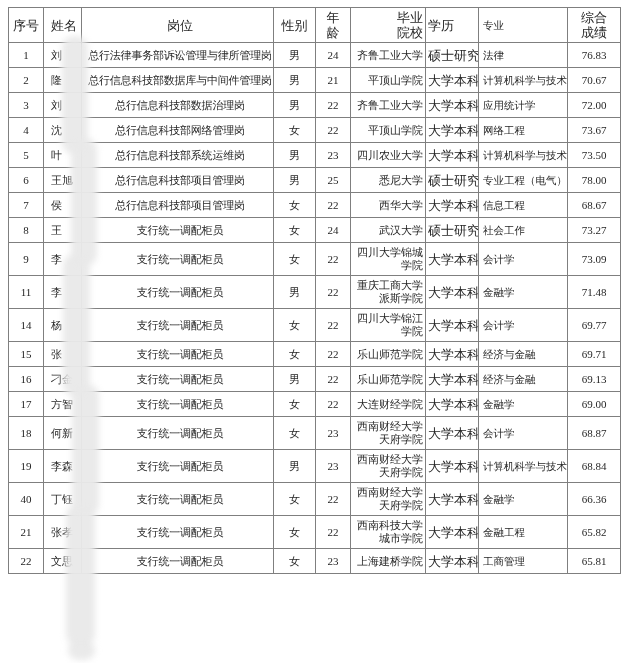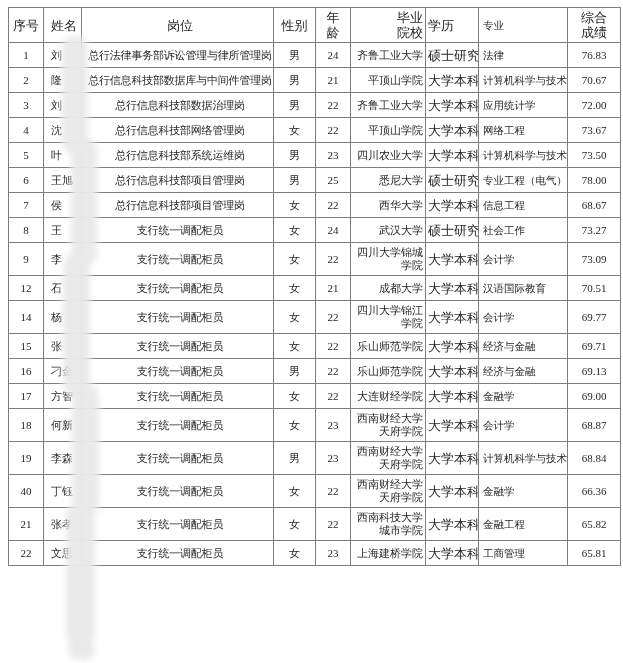--- a/index.html
+++ b/index.html
@@ -191,30 +191,30 @@
           <td class="col-no">9</td>
           <td class="col-name">李</td>
           <td class="col-position">支行统一调配柜员</td>
           <td class="col-gender">女</td>
           <td class="col-age">22</td>
           <td class="col-school">四川大学锦城学院</td>
           <td class="col-degree">大学本科</td>
           <td class="col-major">会计学</td>
           <td class="col-score">73.09</td>
         </tr>
-        <tr>
-          <td class="col-no">12</td>
-          <td class="col-name">石</td>
-          <td class="col-position">支行统一调配柜员</td>
-          <td class="col-gender">女</td>
-          <td class="col-age">21</td>
-          <td class="col-school">成都大学</td>
-          <td class="col-degree">大学本科</td>
-          <td class="col-major">汉语国际教育</td>
-          <td class="col-score">70.51</td>
+        <tr class="tall">
+          <td class="col-no">11</td>
+          <td class="col-name">李</td>
+          <td class="col-position">支行统一调配柜员</td>
+          <td class="col-gender">男</td>
+          <td class="col-age">22</td>
+          <td class="col-school">重庆工商大学派斯学院</td>
+          <td class="col-degree">大学本科</td>
+          <td class="col-major">金融学</td>
+          <td class="col-score">71.48</td>
         </tr>
         <tr class="tall">
           <td class="col-no">14</td>
           <td class="col-name">杨</td>
           <td class="col-position">支行统一调配柜员</td>
           <td class="col-gender">女</td>
           <td class="col-age">22</td>
           <td class="col-school">四川大学锦江学院</td>
           <td class="col-degree">大学本科</td>
           <td class="col-major">会计学</td>

